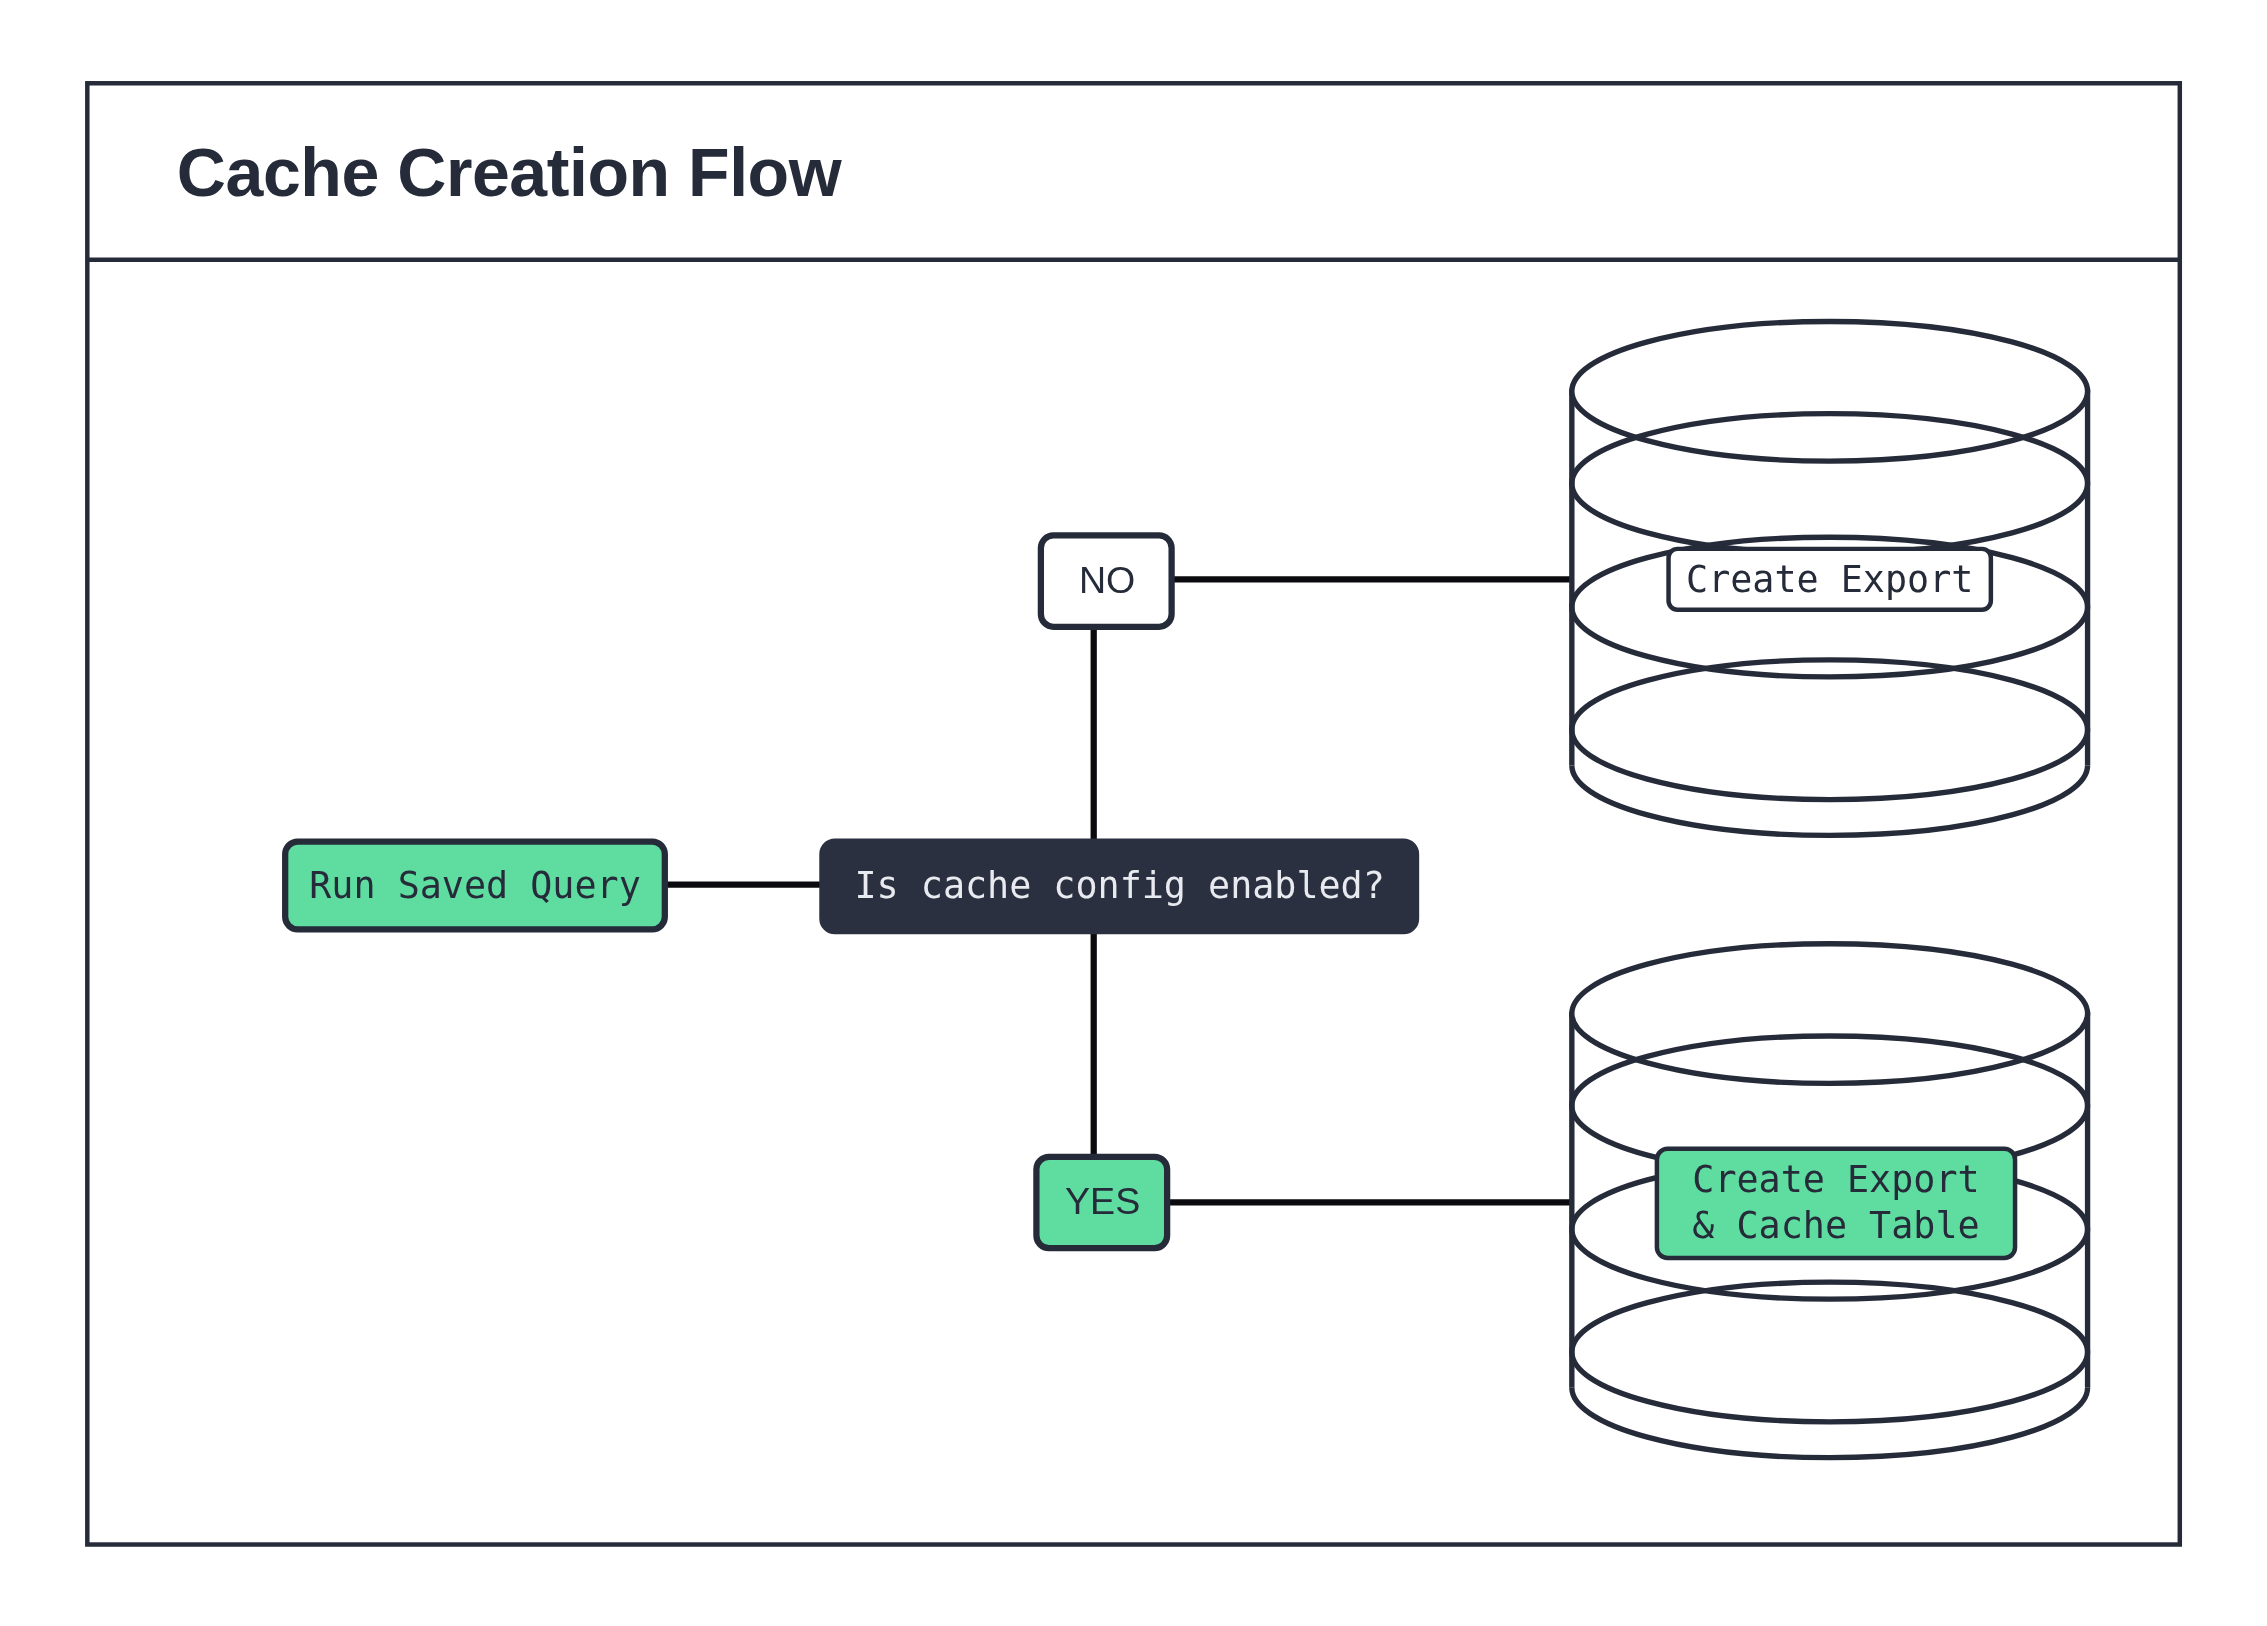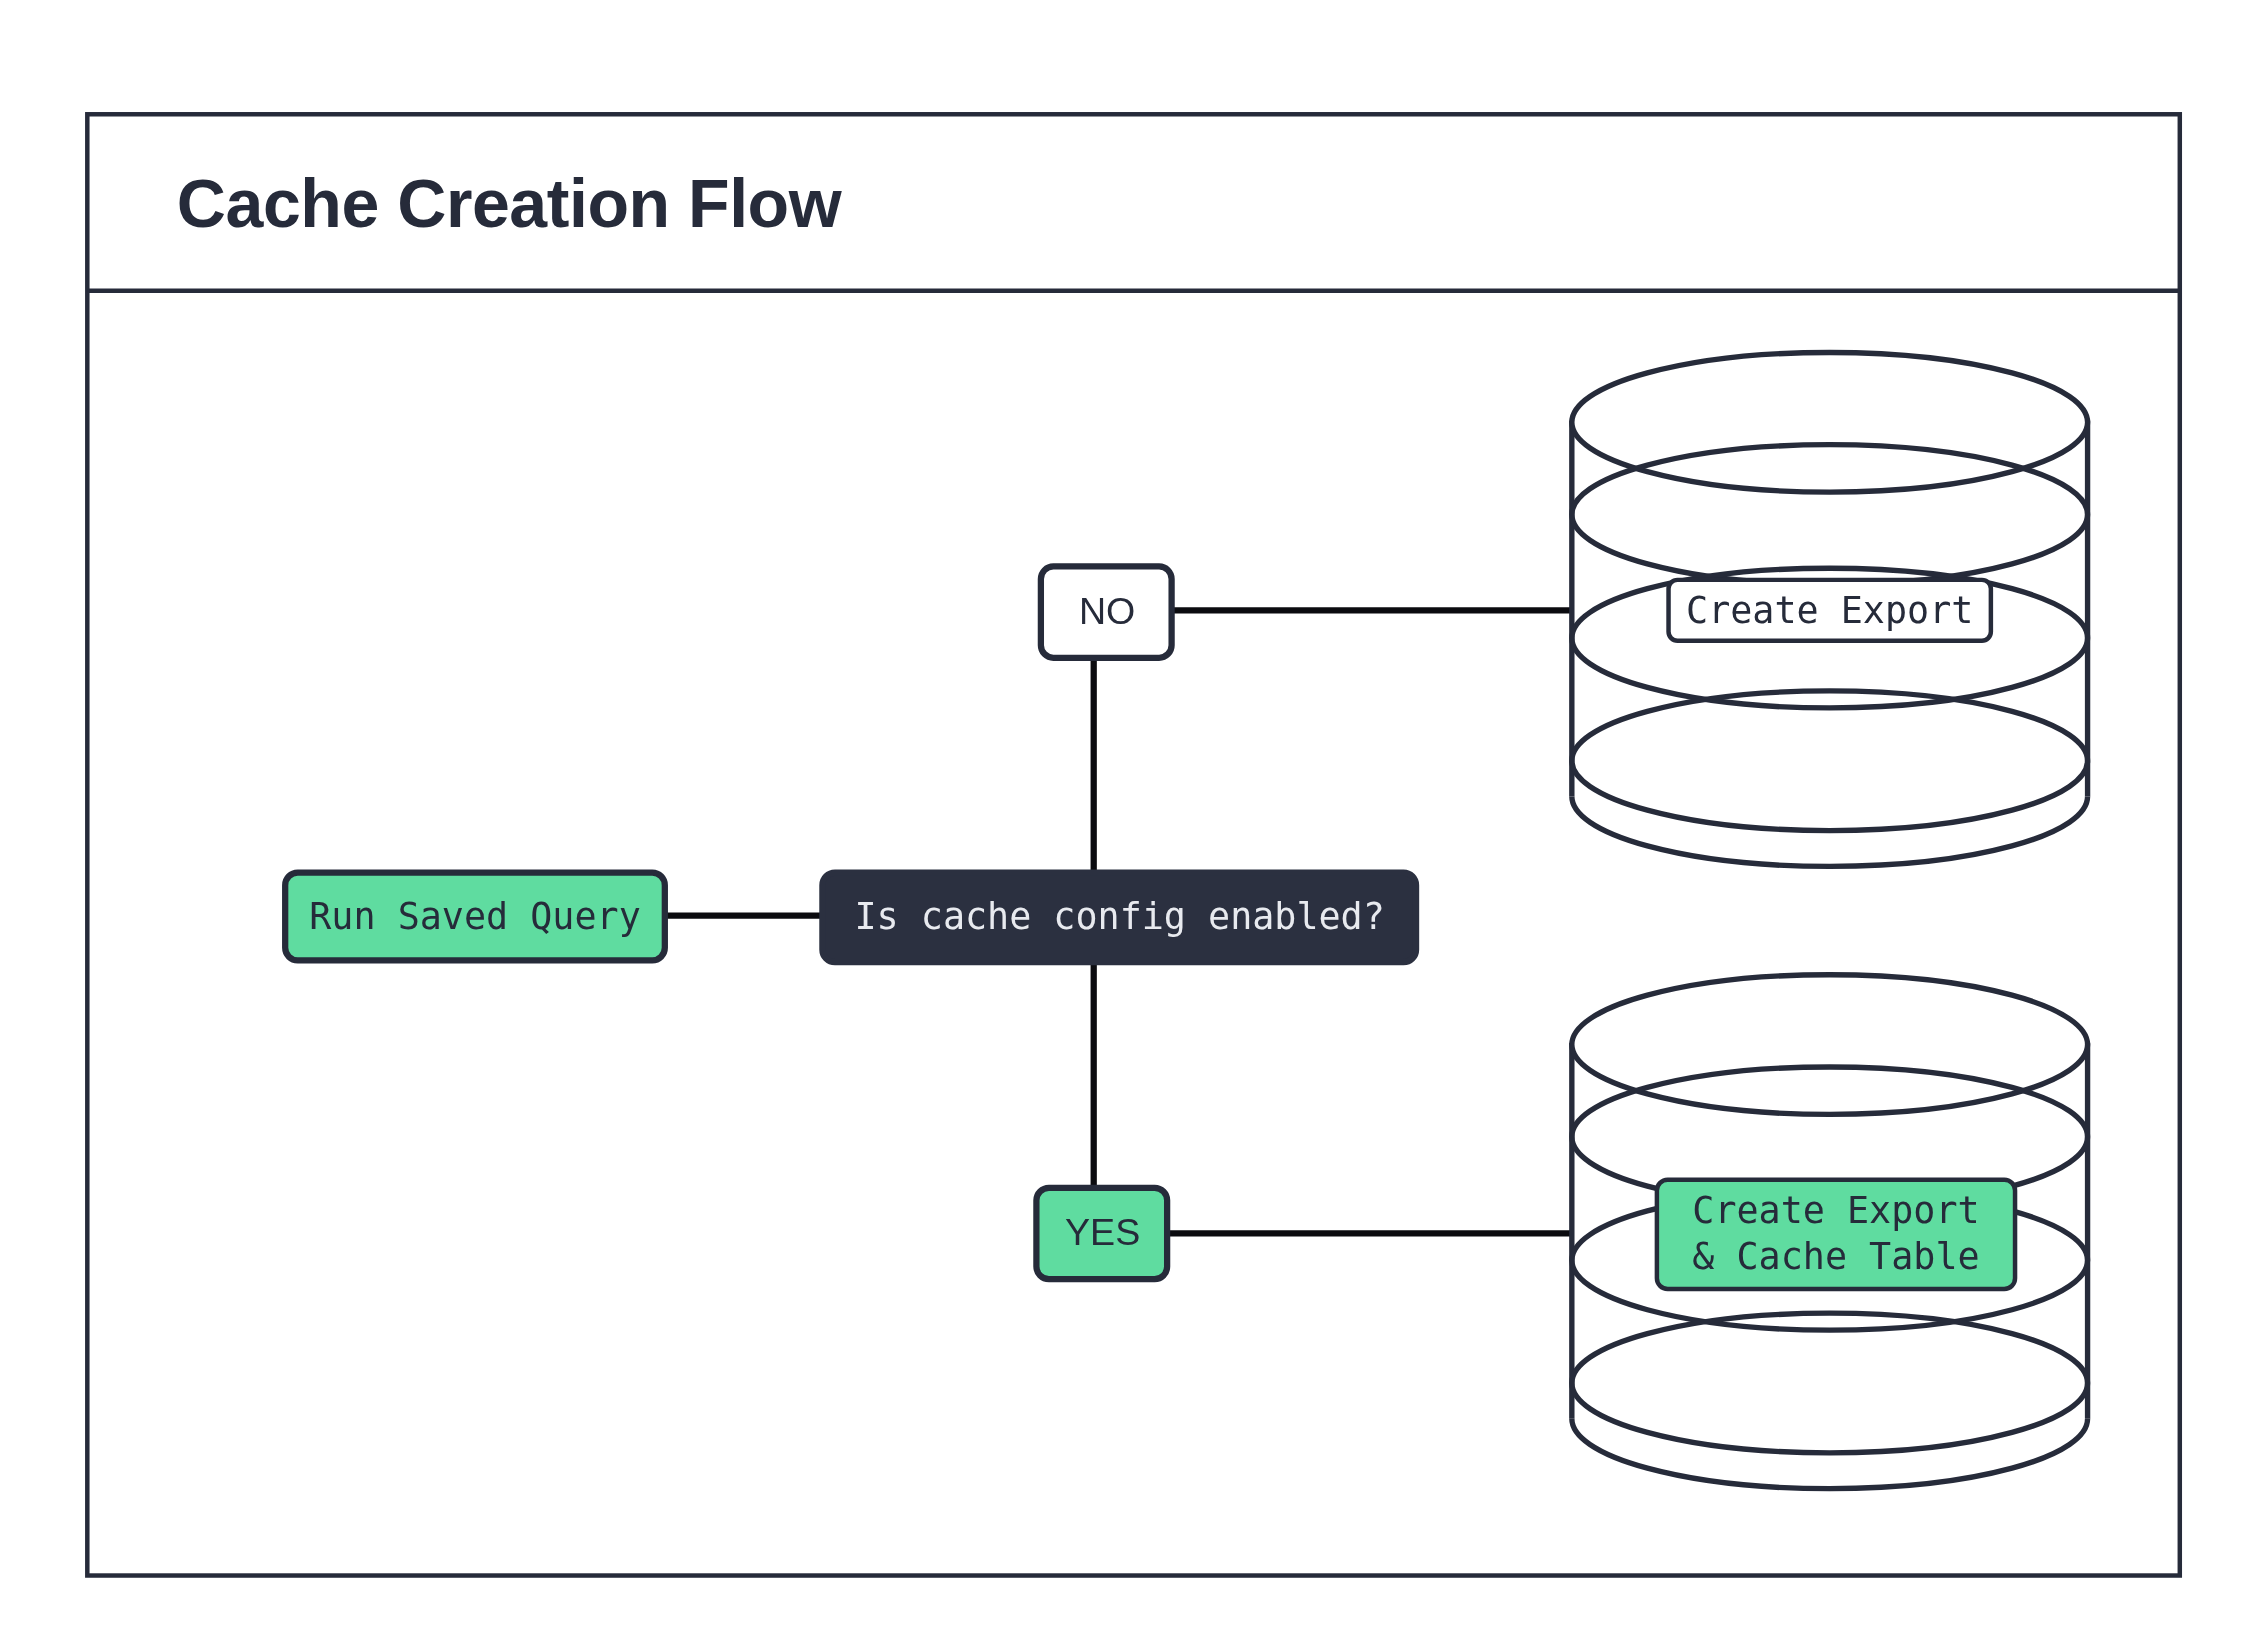--- a/index.html
+++ b/index.html
@@ -11,21 +11,20 @@
     width: 2268px;
     height: 1626px;
     font-family: "Liberation Sans", sans-serif;
     overflow: hidden;
   }
   #stage {
     position: relative;
     width: 2268px;
     height: 1380px;
     background: #ffffff;
-    margin-top: 31px;
   }
   #diagram-svg {
     display: block;
     width: 2268px;
     height: 1626px;
   }
   .frame-rect {
     fill: #ffffff;
     stroke: #262B3A;
     stroke-width: 5;

